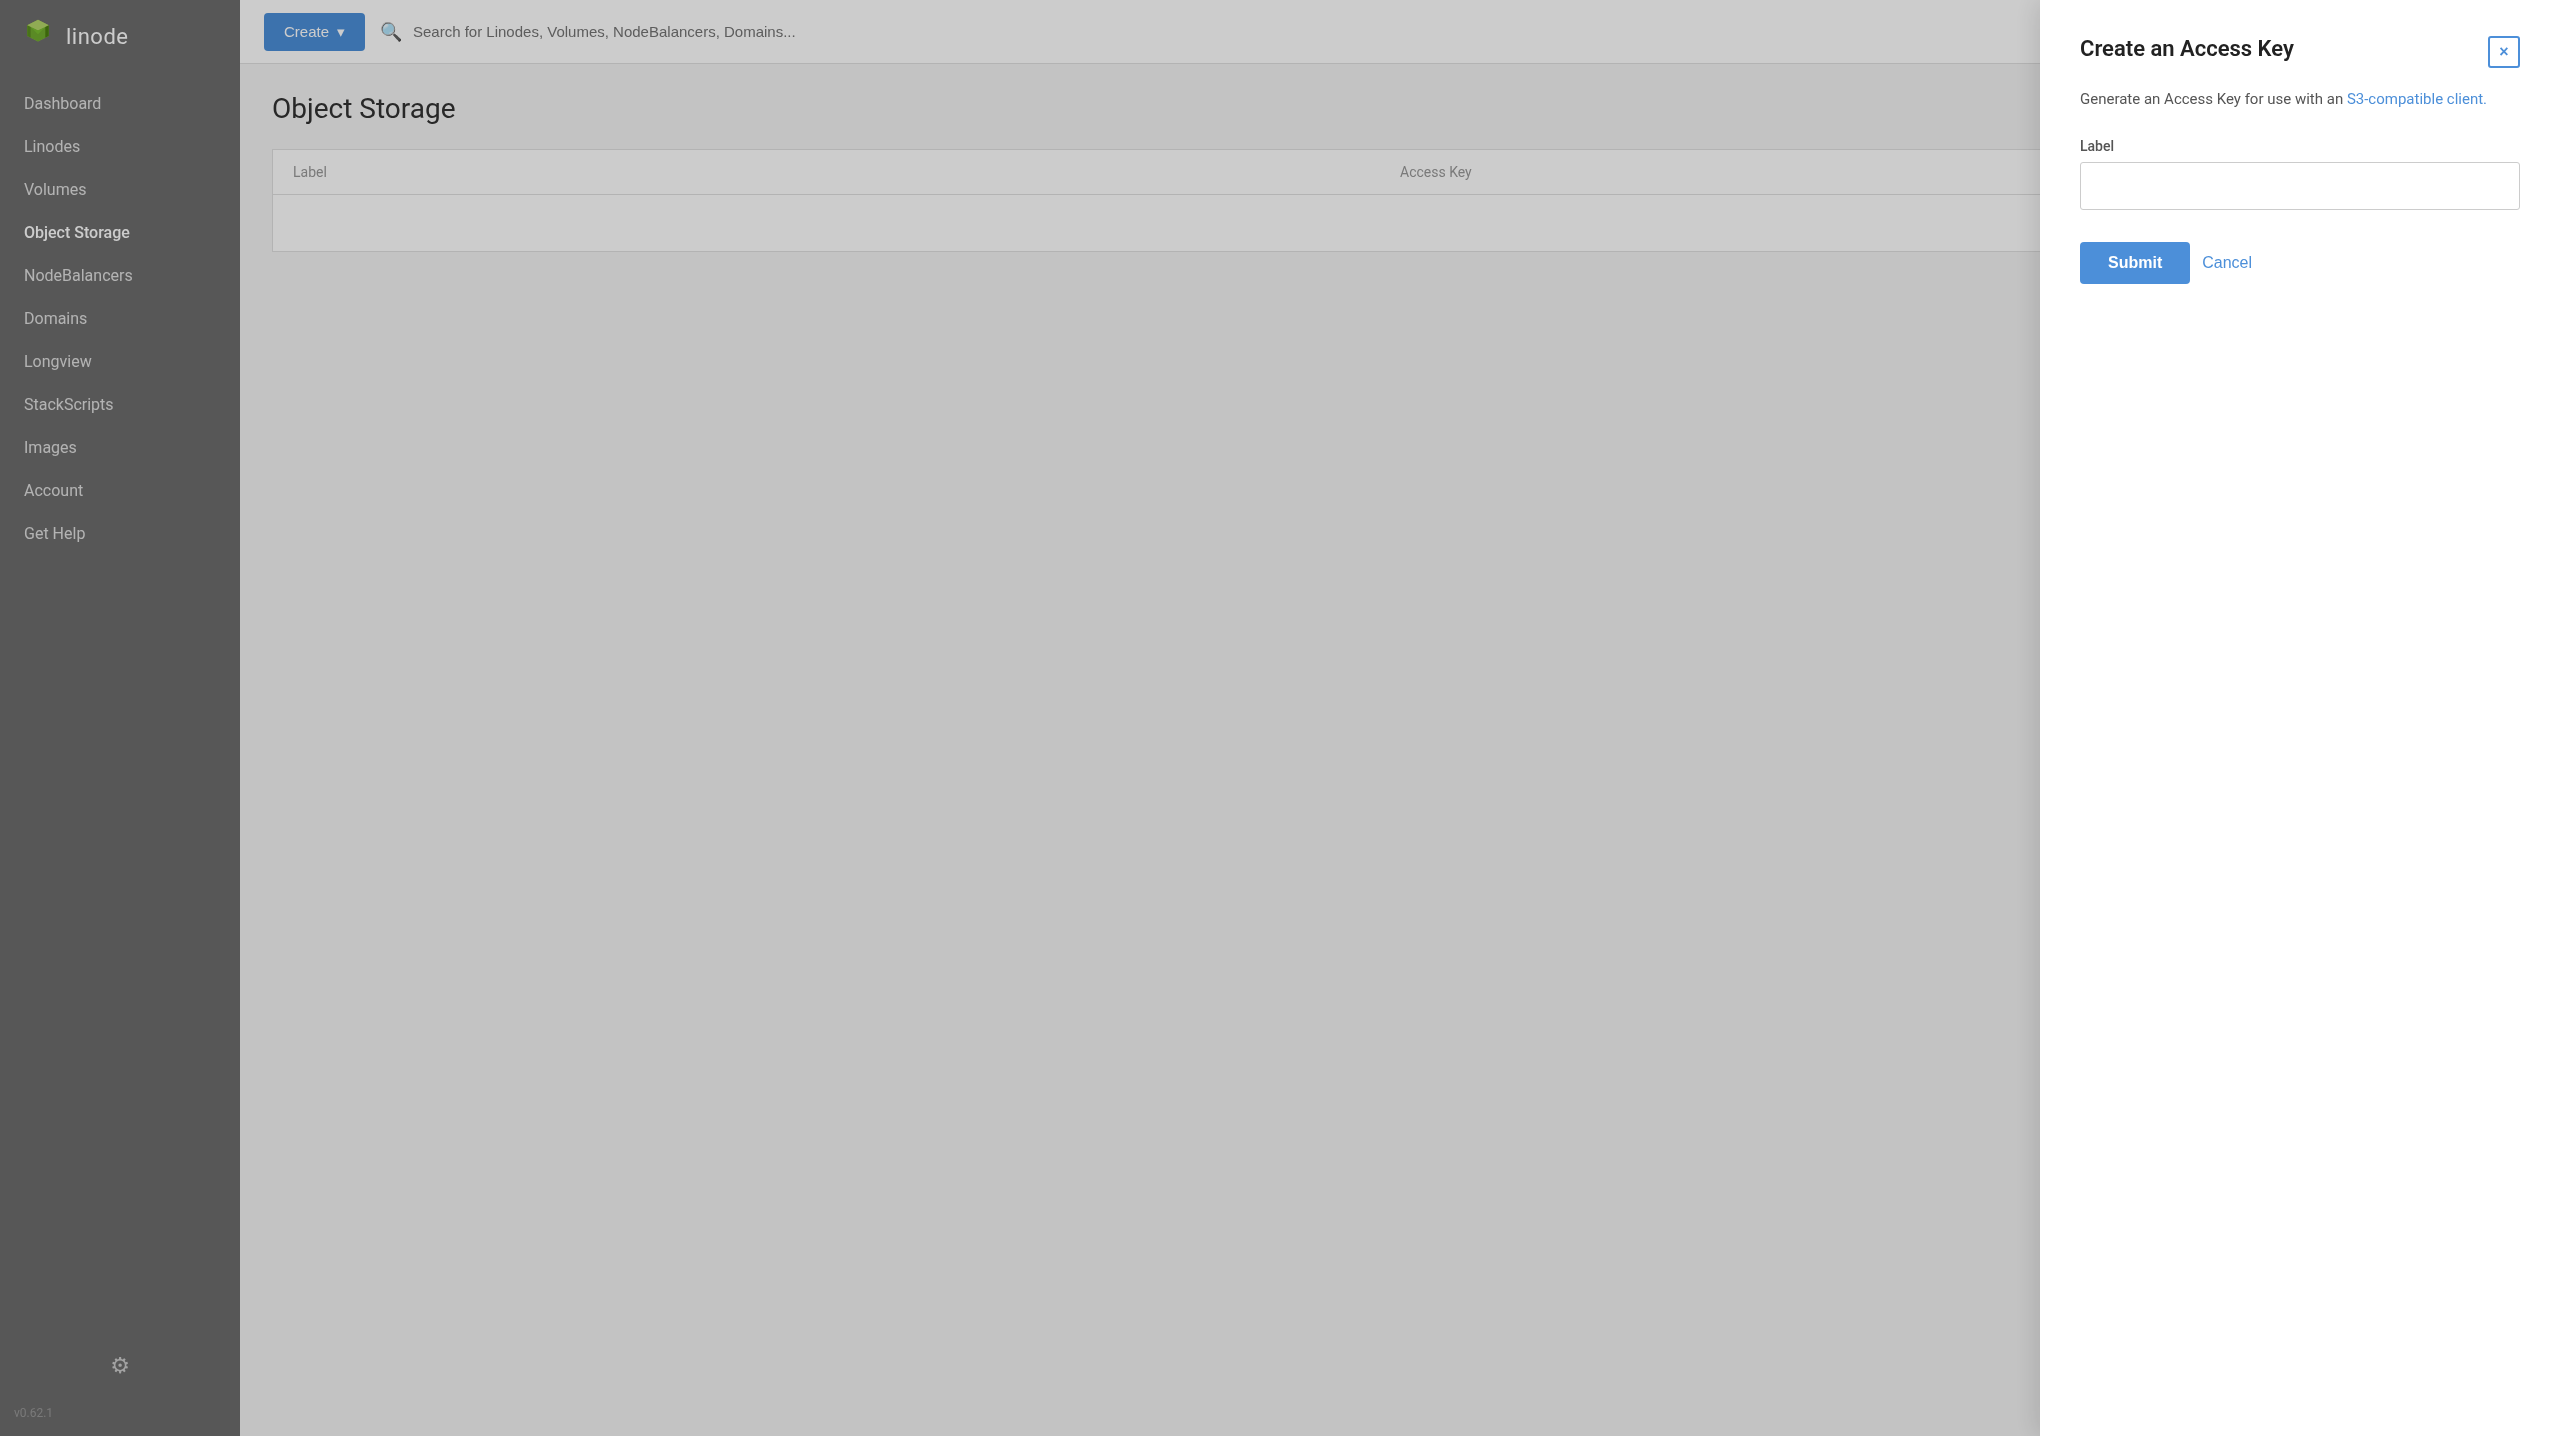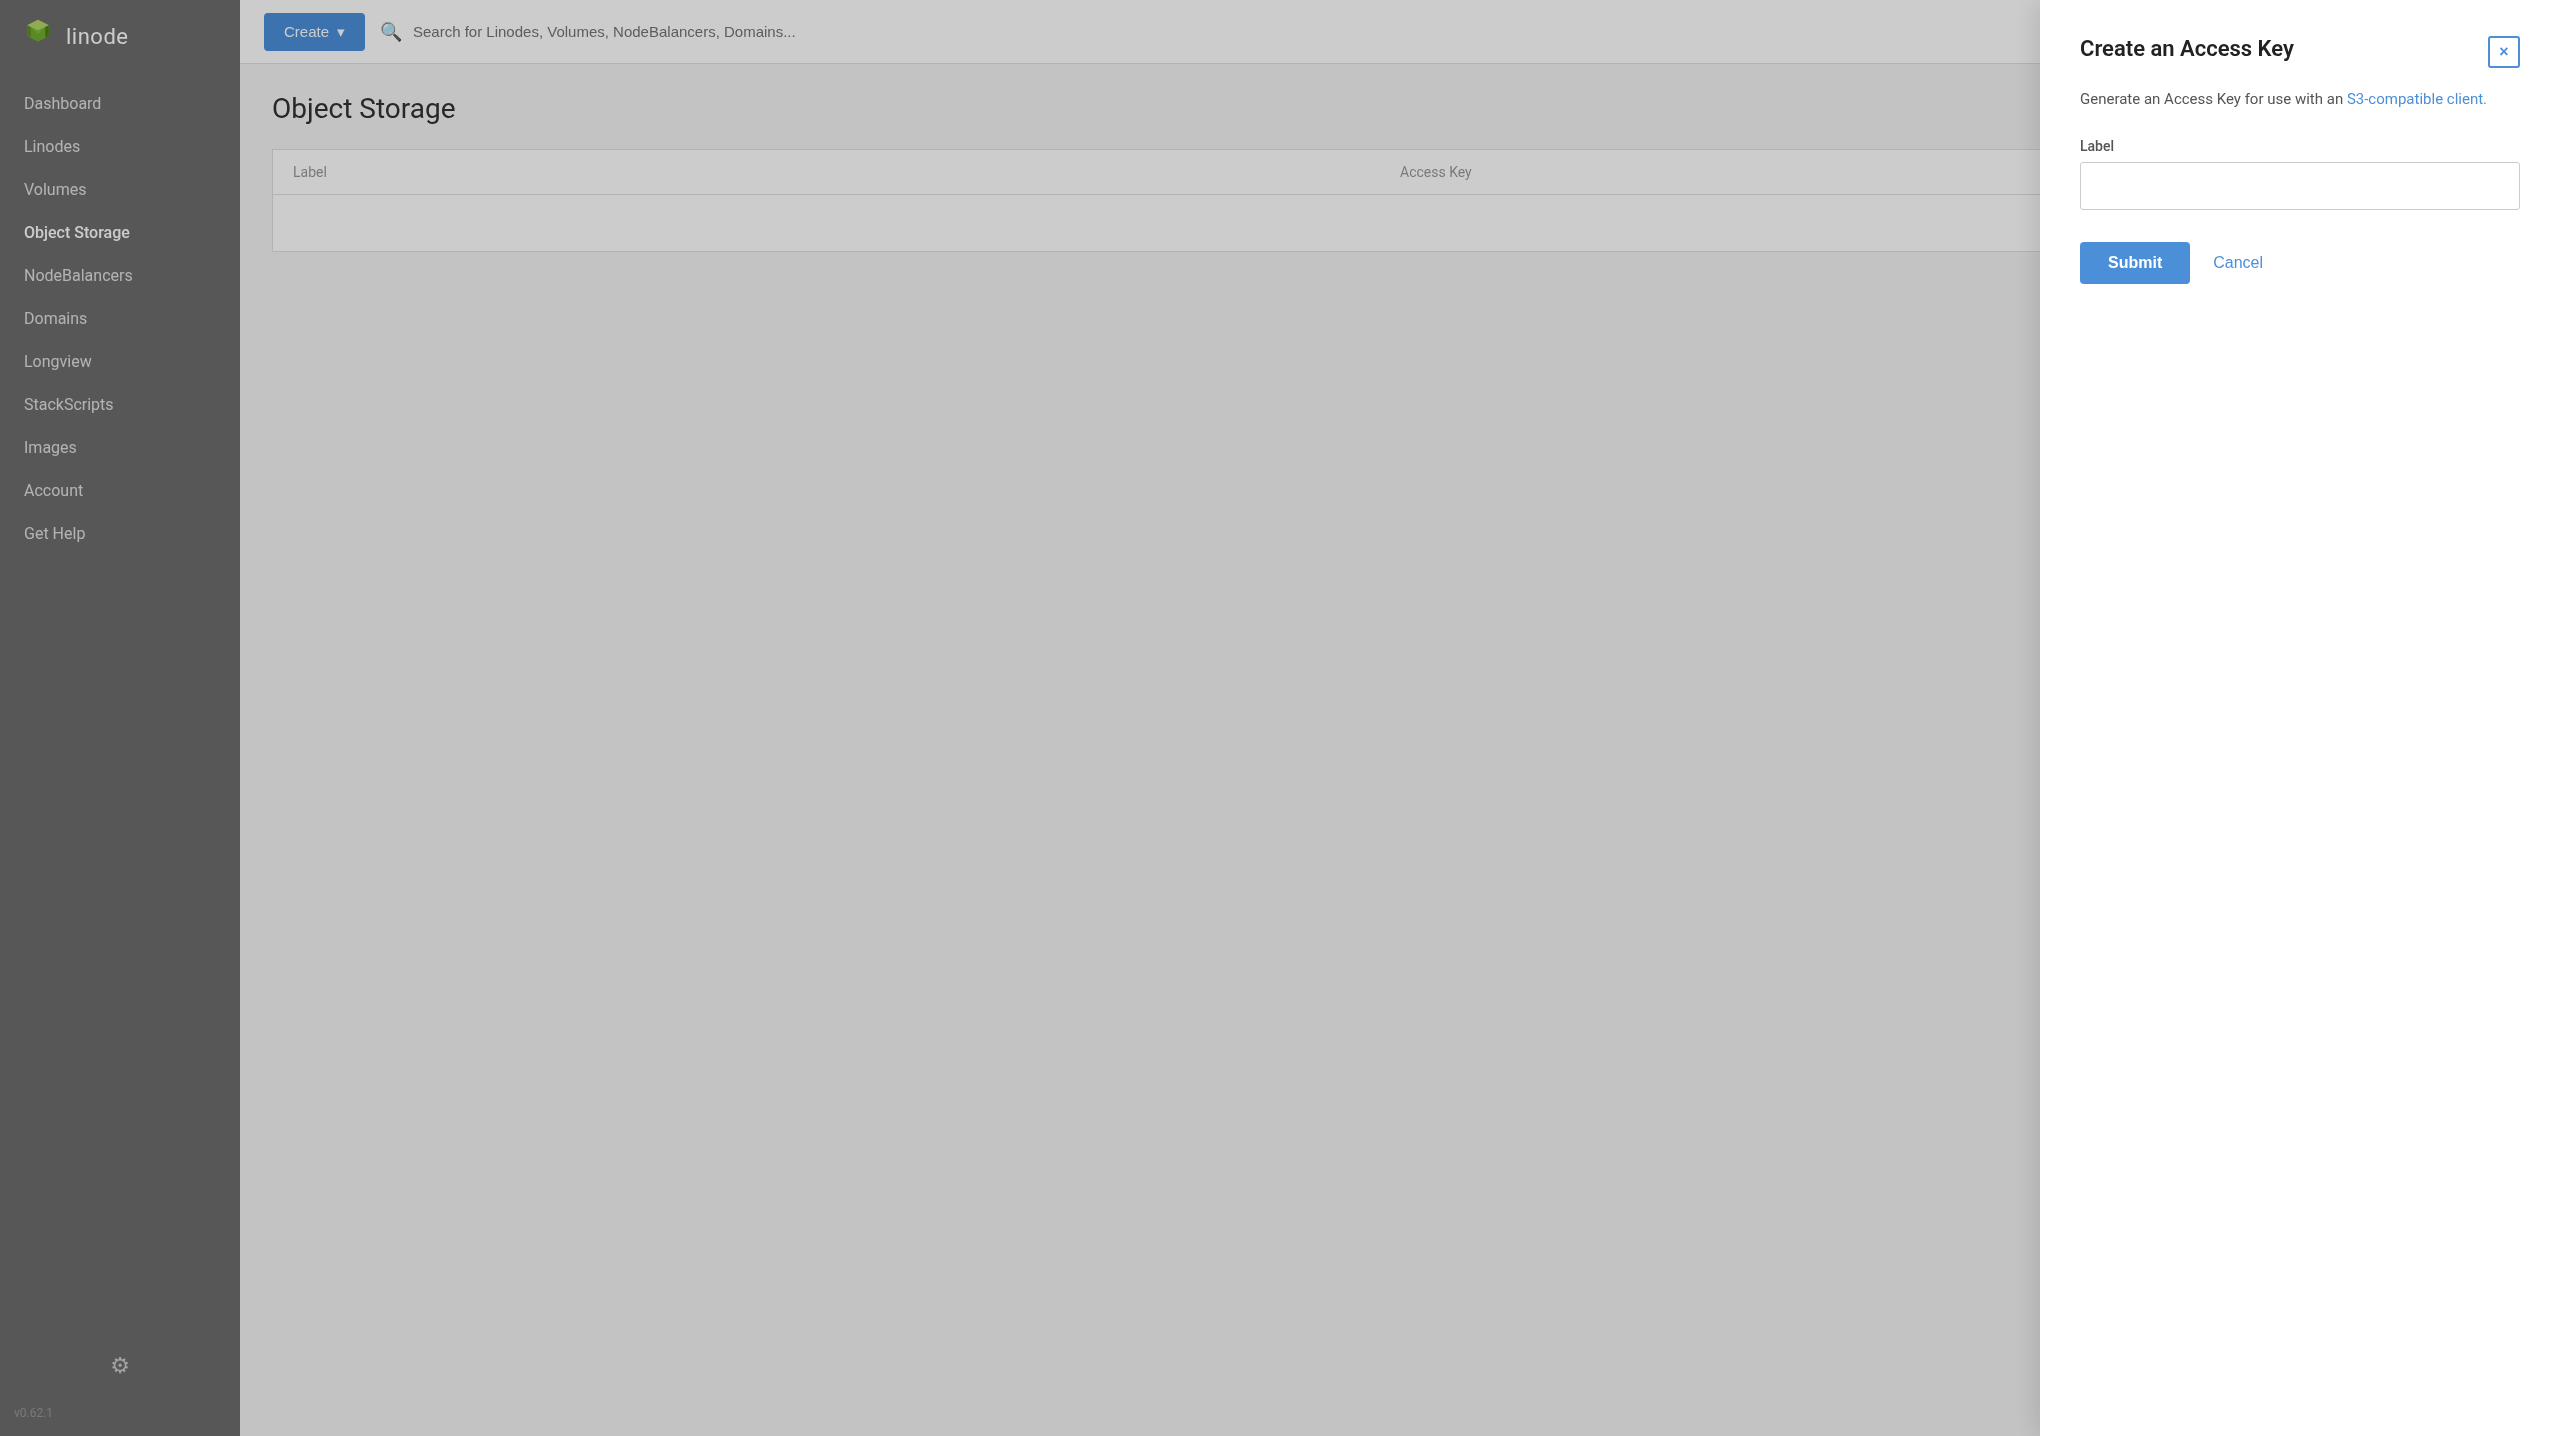--- a/index.html
+++ b/index.html
@@ -230,21 +230,21 @@
       border: 1px solid #ccc;
       border-radius: 3px;
       padding: 8px 12px;
       font-size: 15px;
       outline: none;
       margin-bottom: 32px;
     }
     #dialog-actions {
       display: flex;
       align-items: center;
-      gap: 23px;
+      gap: 12px;
     }
     #submit-button {
       background: #4c8fd9;
       color: white;
       border: none;
       padding: 12px 28px;
       border-radius: 4px;
       font-size: 16px;
       font-weight: 600;
       cursor: pointer;

